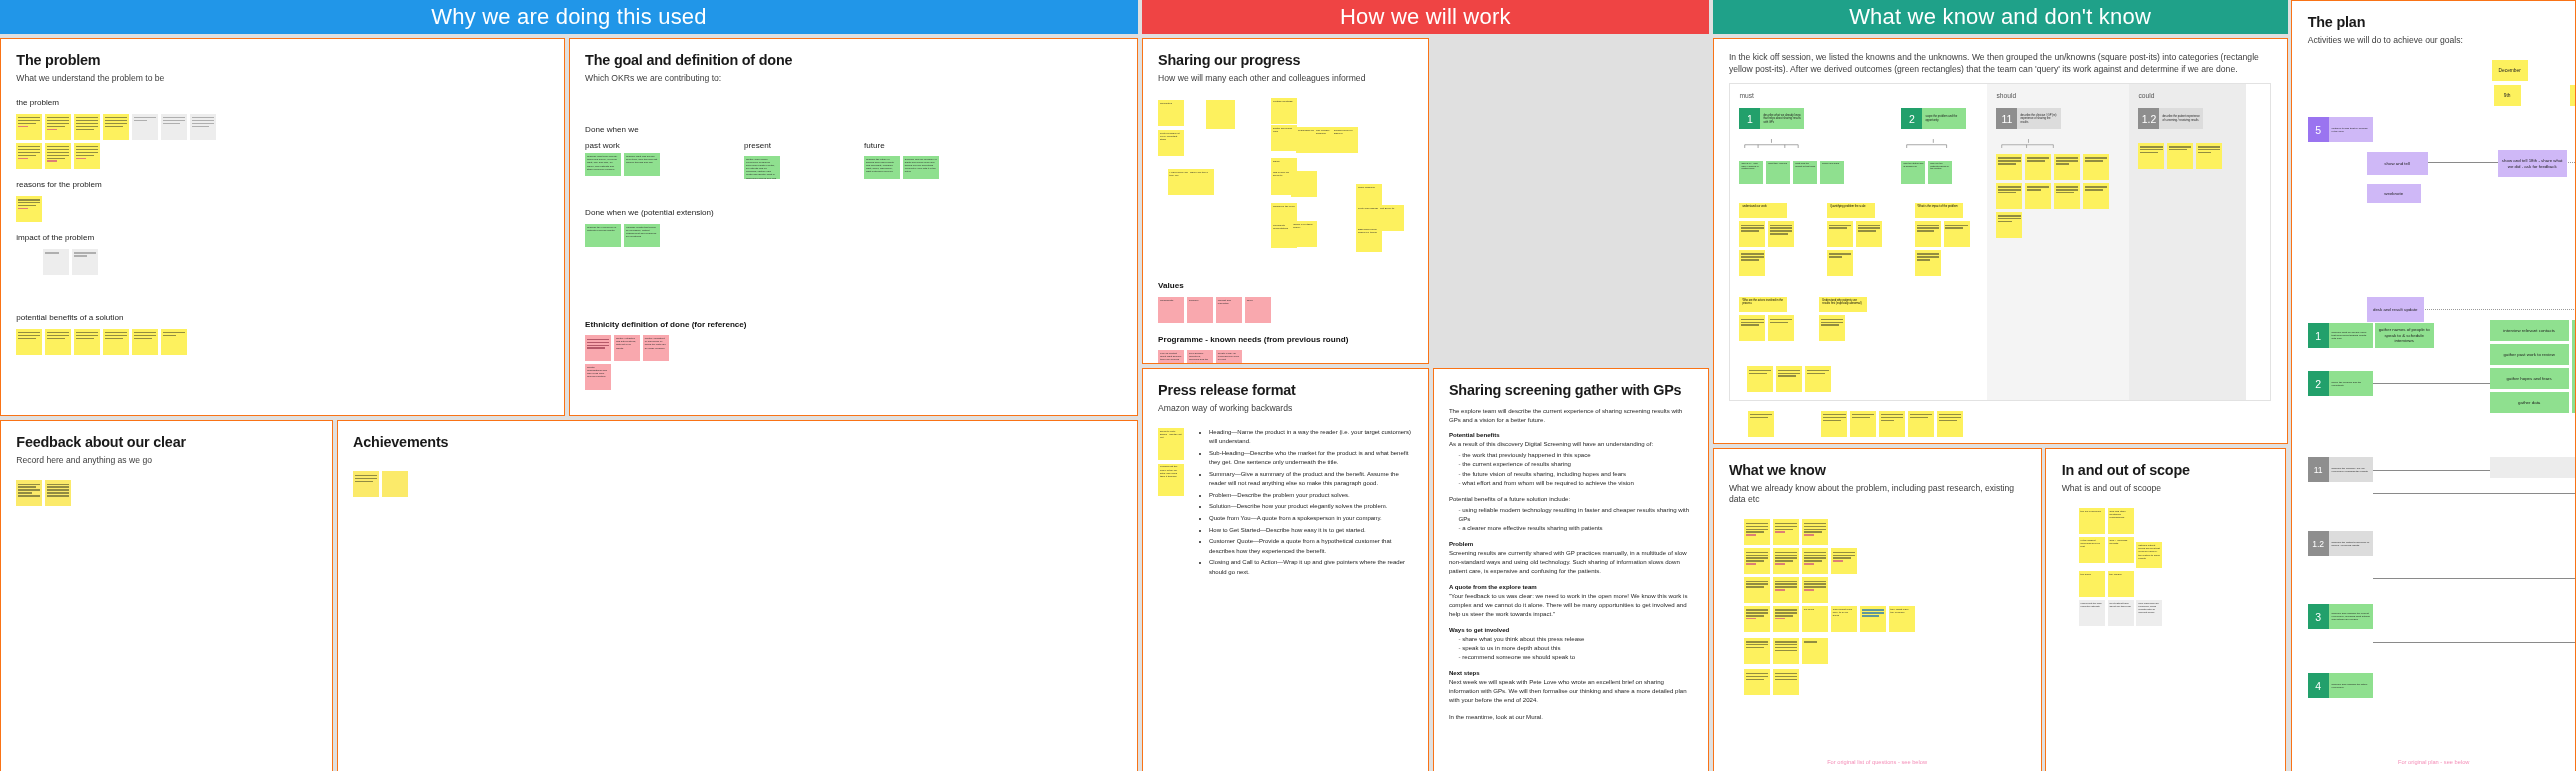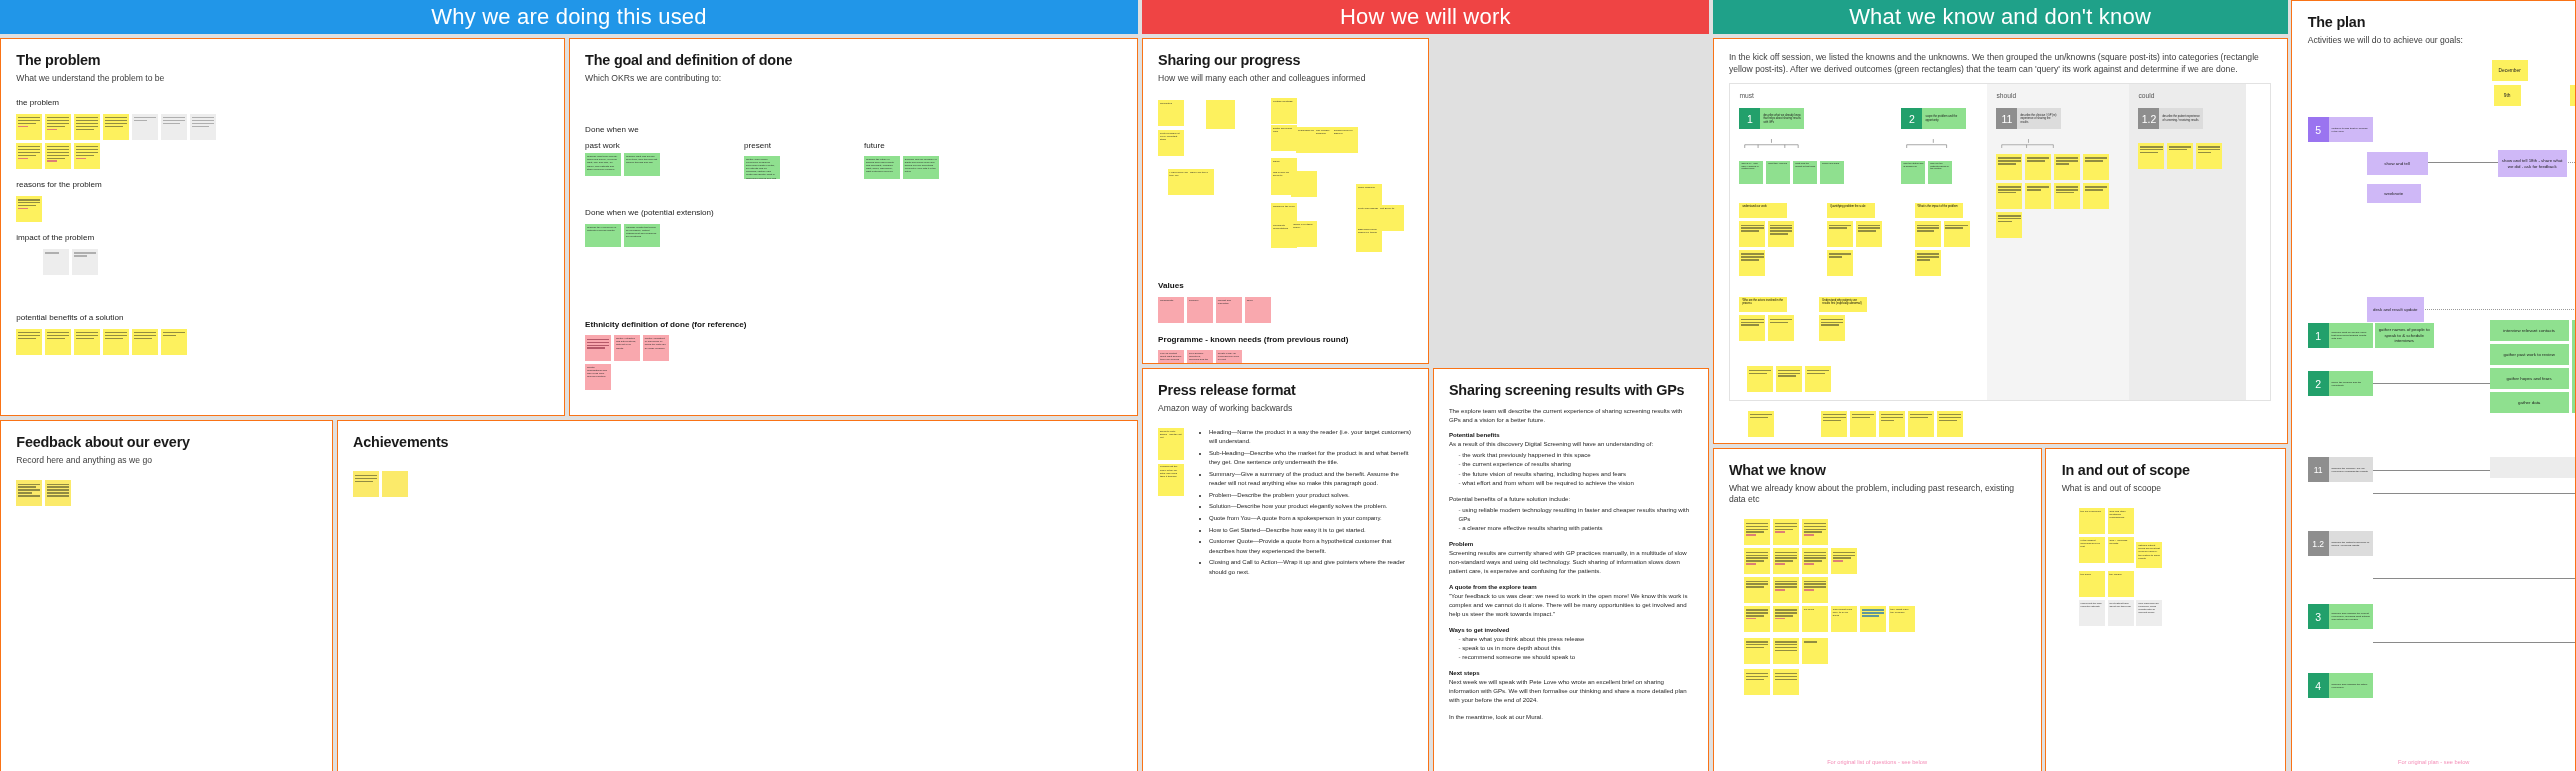--- a/index.html
+++ b/index.html
@@ -320,21 +320,21 @@
         <div class="notes" style="margin-top:2.9px">
           <div class="note p">identify organisations who also could work around reporting</div>
         </div>
 
       </div>
     </div>
 
 
     <div class="panel-wrap" style="flex:0 0 352px">
       <div class="card" style="width:333px">
-        <h2 class="sec">Feedback about our every</h2>
+        <h2 class="sec">Feedback about our clear</h2>
         <p class="sub">Record here and anything as we go</p>
         <div class="notes">
           <div class="note y2">
               <span class="bar"></span>
               <span class="bar md"></span>
               <span class="bar"></span>
               <span class="bar sm"></span>
               <span class="bar"></span>
             </div>
           <div class="note y2">
@@ -434,21 +434,21 @@
             <li>Solution—Describe how your product elegantly solves the problem.</li>
             <li>Quote from You—A quote from a spokesperson in your company.</li>
             <li>How to Get Started—Describe how easy it is to get started.</li>
             <li>Customer Quote—Provide a quote from a hypothetical customer that describes how they experienced the benefit.</li>
             <li>Closing and Call to Action—Wrap it up and give pointers where the reader should go next.</li>
           </ul>
         </div>
       </div>
 
       <div class="card" style="width:276px">
-        <h2 class="sec">Sharing screening results with GPs</h2>
+        <h2 class="sec">Sharing screening gather with GPs</h2>
         <p class="body-txt" style="margin-top:7.7px">The explore team will describe the current experience of sharing screening results with GPs and a vision for a better future.</p>
 
         <div class="body-h">Potential benefits</div>
         <div class="body-txt" style="margin-bottom:0">As a result of this discovery Digital Screening will have an understanding of:</div>
         <ul class="dash">
           <li>the work that previously happened in this space</li>
           <li>the current experience of results sharing</li>
           <li>the future vision of results sharing, including hopes and fears</li>
           <li>what effort and from whom will be required to achieve the vision</li>
         </ul>

